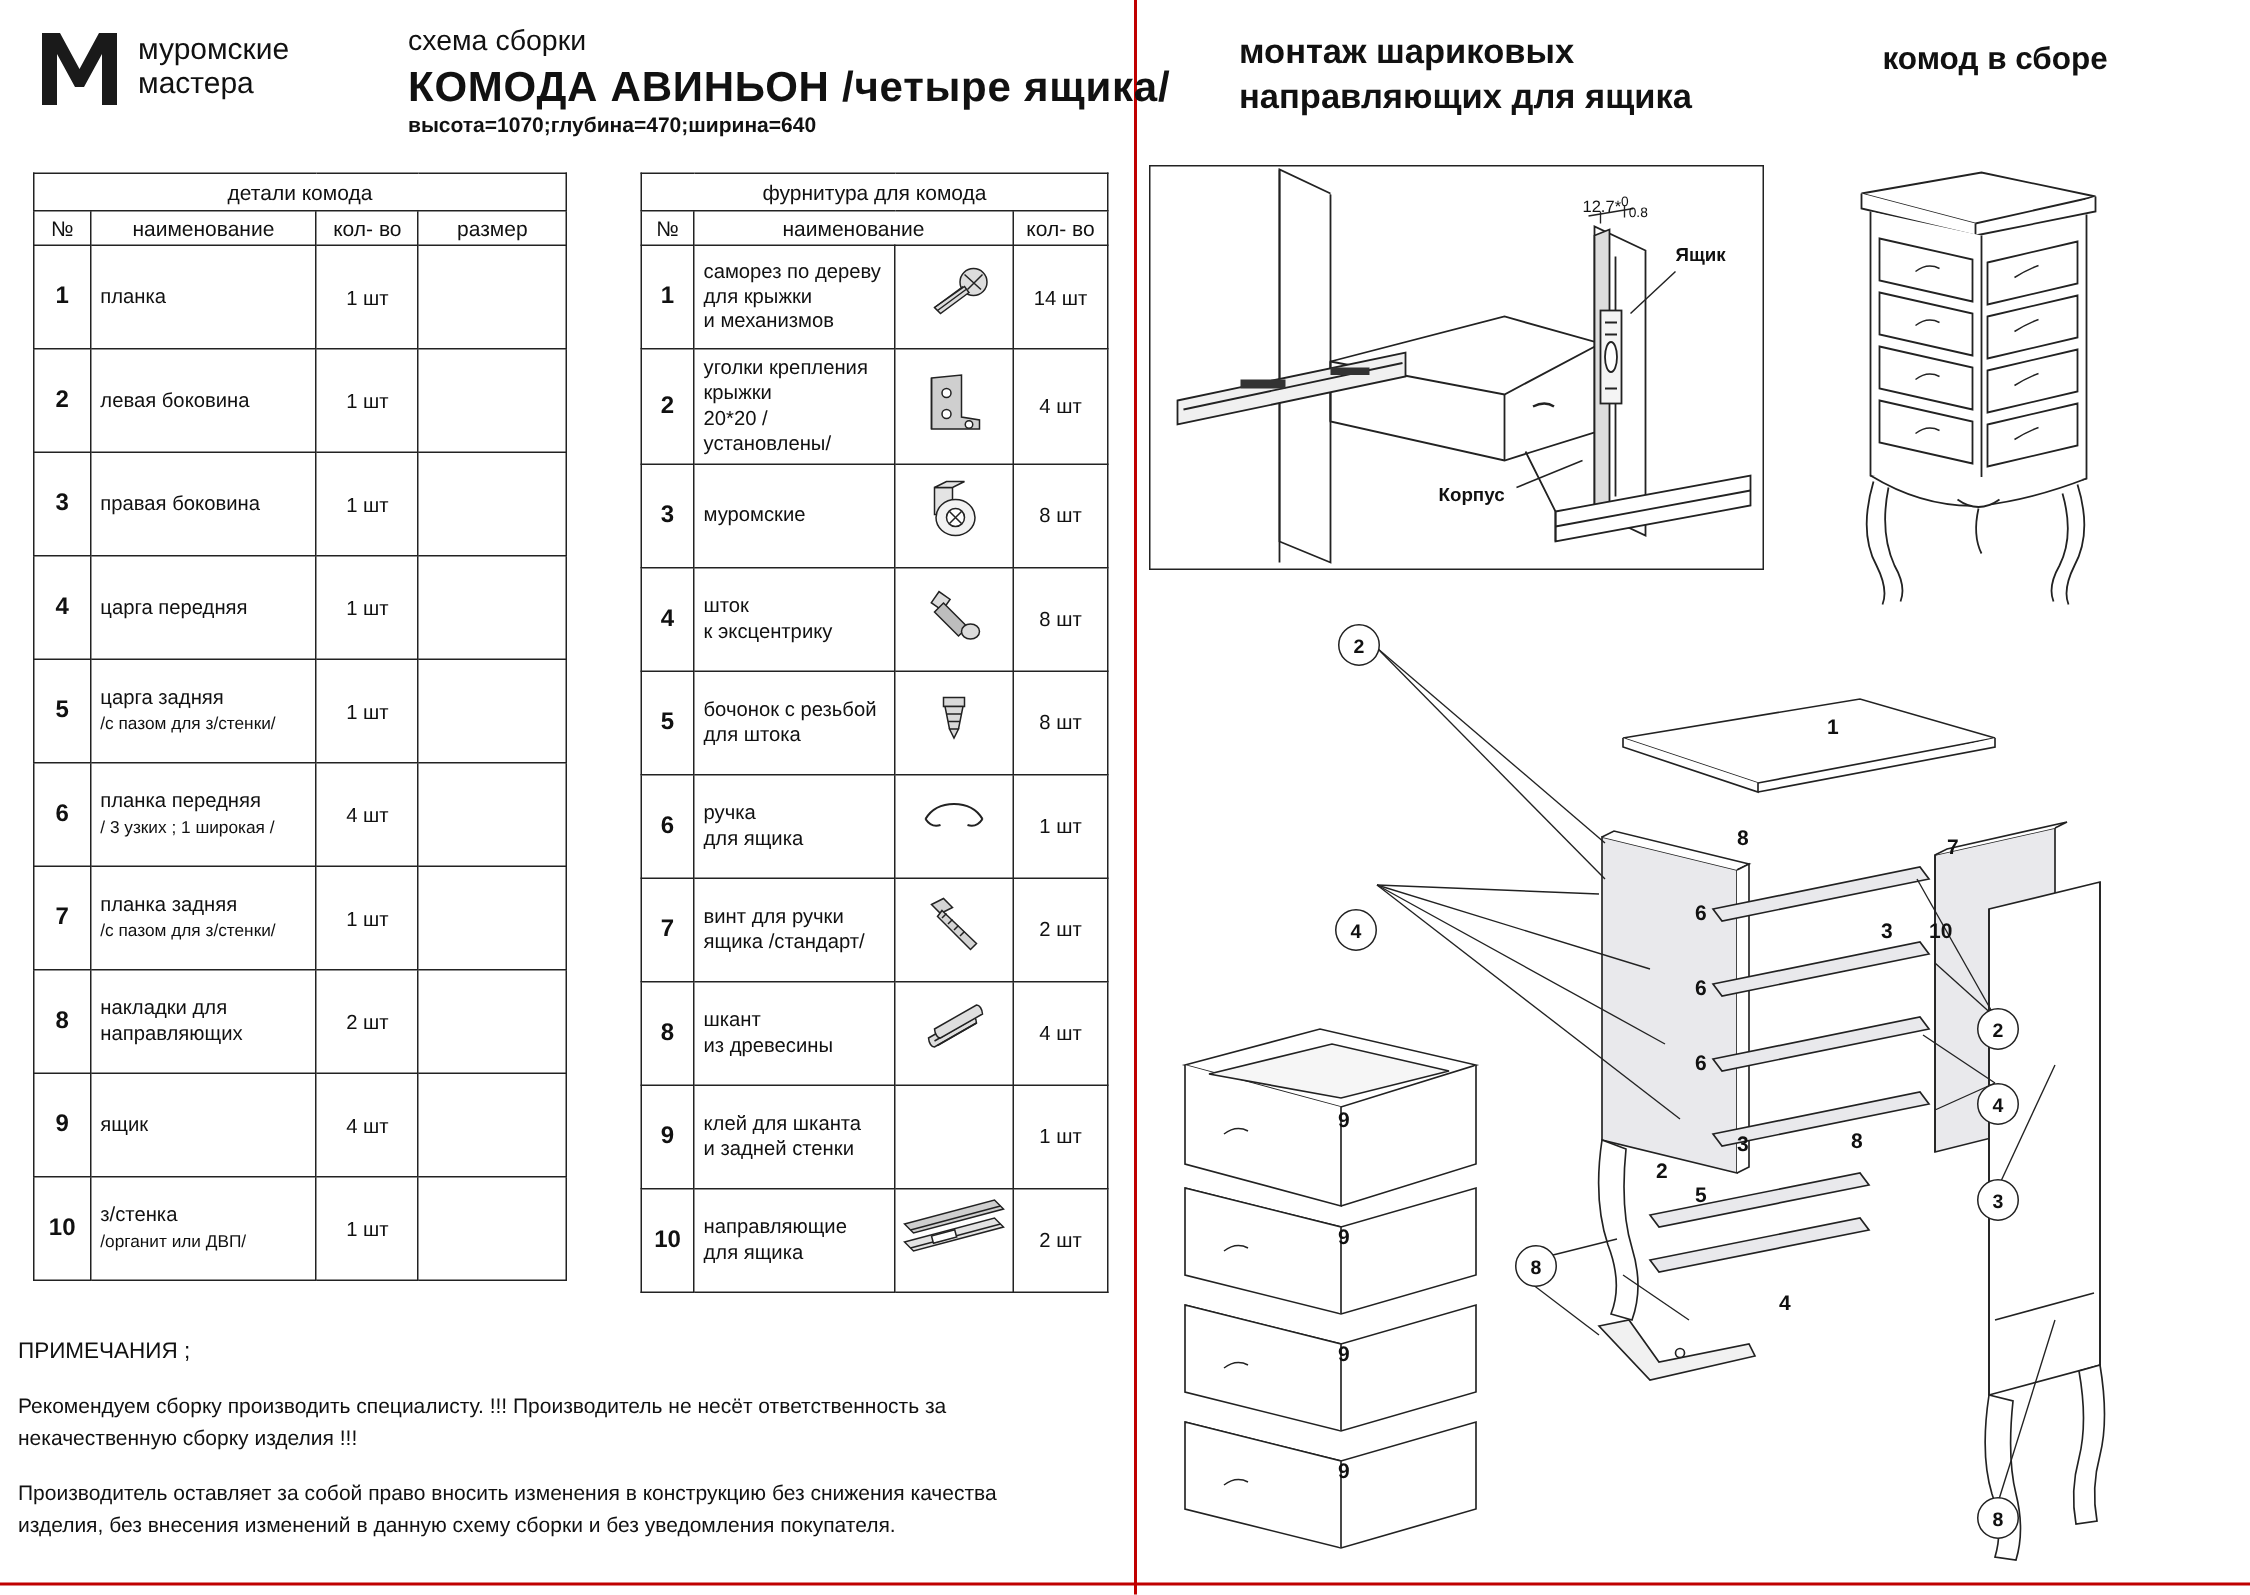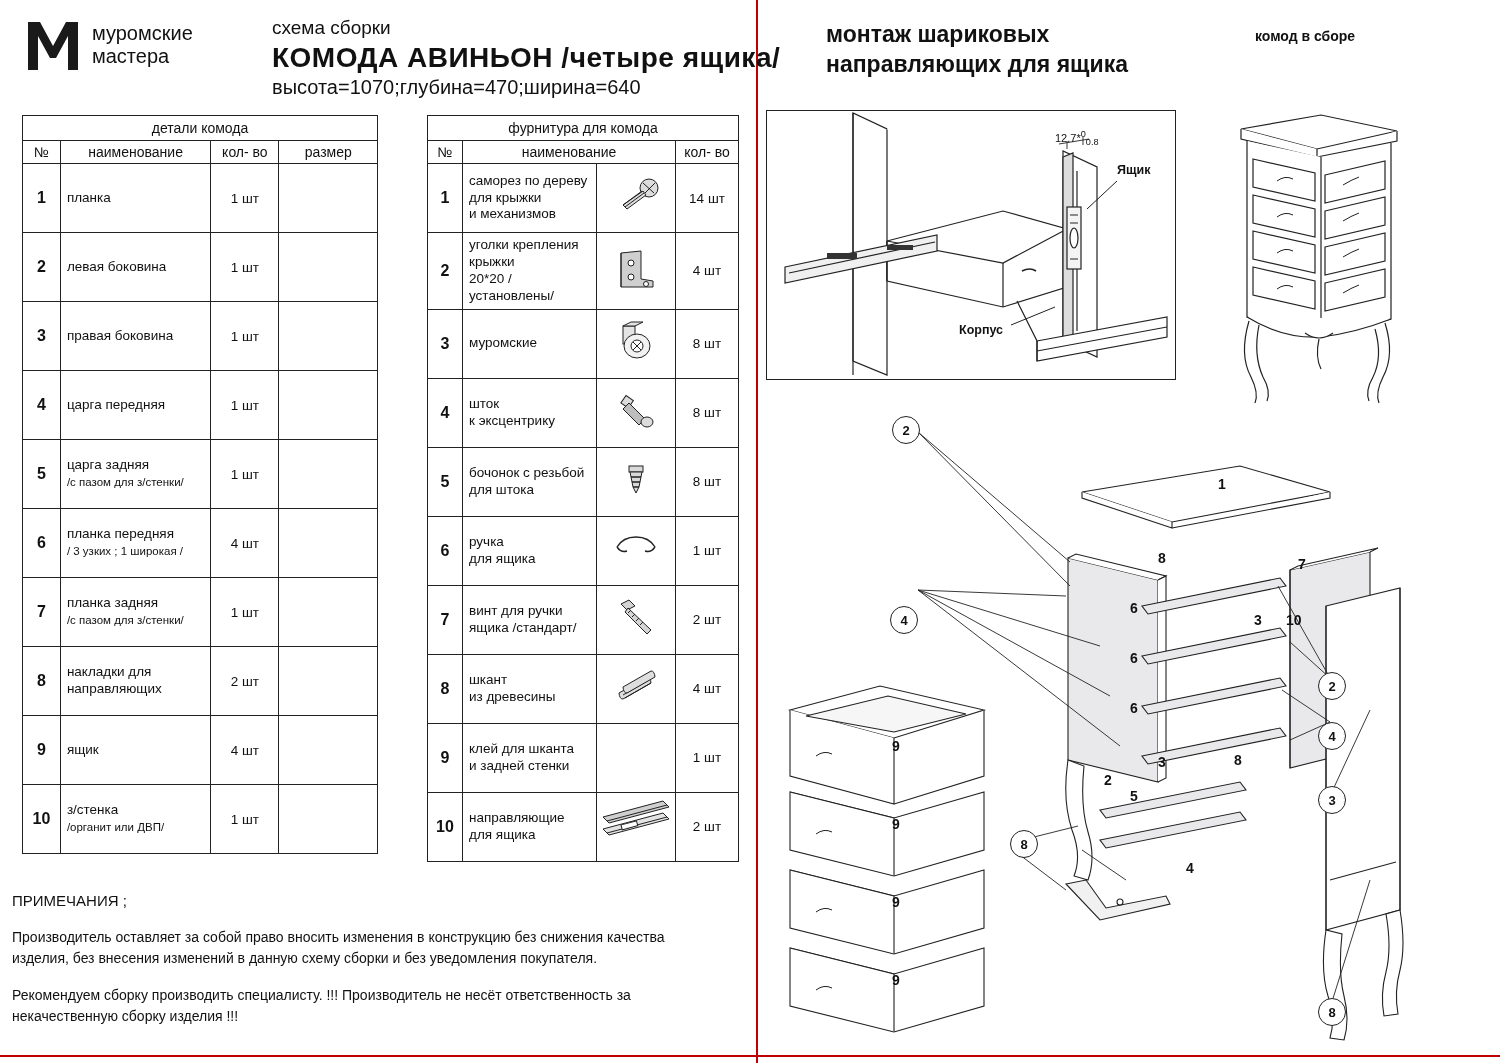--- a/index.html
+++ b/index.html
@@ -11,23 +11,23 @@
   
   .logo{position:absolute;left:24px;top:16px;display:flex;align-items:center;gap:10px;}
   .logo-mark{width:58px;height:58px;position:relative;}
   .logo-mark svg{display:block;}
   .logo-text{font-size:20px;line-height:1.15;font-weight:400;}
 
   
   .hdr-center{position:absolute;left:272px;top:16px;font-size:19px;line-height:1.25;}
   .hdr-center .l1{font-size:19px;}
   .hdr-center .l2{font-size:28px;font-weight:bold;letter-spacing:.5px;}
-  .hdr-center .l3{font-size:20px;font-weight:normal;}
+  .hdr-center .l3{font-size:14px;font-weight:bold;}
   .hdr-right1{position:absolute;left:826px;top:20px;font-size:23px;font-weight:bold;line-height:1.3;width:330px;}
-  .hdr-right2{position:absolute;left:1255px;top:28px;font-size:14px;font-weight:bold;text-align:right;}
+  .hdr-right2{position:absolute;left:1255px;top:28px;font-size:21px;font-weight:bold;text-align:right;}
 
   
   table{border-collapse:collapse;position:absolute;}
   table td,table th{border:1px solid #222;font-weight:normal;}
   .tbl-title{text-align:center;font-size:14px;padding:4px 0;}
   .tbl-head td{text-align:center;font-size:14px;padding:3px 0;}
   .num{text-align:center;font-size:16px;font-weight:bold;}
   .nm{font-size:13.5px;padding:4px 6px;line-height:1.25;}
   .nm small{font-size:11.5px;}
   .qty{text-align:center;font-size:13.5px;}
@@ -335,22 +335,22 @@
               </g>
             </svg>
       </td>
       <td class="qty">2 шт</td>
     </tr>
   </tbody>
     </table>
 
   <div class="notes">
     <div class="ttl">ПРИМЕЧАНИЯ ;</div>
+    <p>Рекомендуем сборку производить специалисту. !!! Производитель не несёт ответственность за некачественную сборку изделия !!!</p>
     <p>Производитель оставляет за собой право вносить изменения в конструкцию без снижения качества изделия, без внесения изменений в данную схему сборки и без уведомления покупателя.</p>
-    <p>Рекомендуем сборку производить специалисту. !!! Производитель не несёт ответственность за некачественную сборку изделия !!!</p>
   </div>
 
   <div class="panel-rails">
     <svg width="406" height="266" viewBox="0 0 406 266">
       <g stroke="#222" fill="none" stroke-width="1.2">
 
         <path d="M86 2 L86 250 L120 264 L120 18 Z" fill="#fff"></path>
         <path d="M120 18 L300 18" stroke="#fff"></path>
         <path d="M10 2 L10 264 L86 264" stroke="#fff"></path>
         <path d="M86 2 L86 264"></path>

